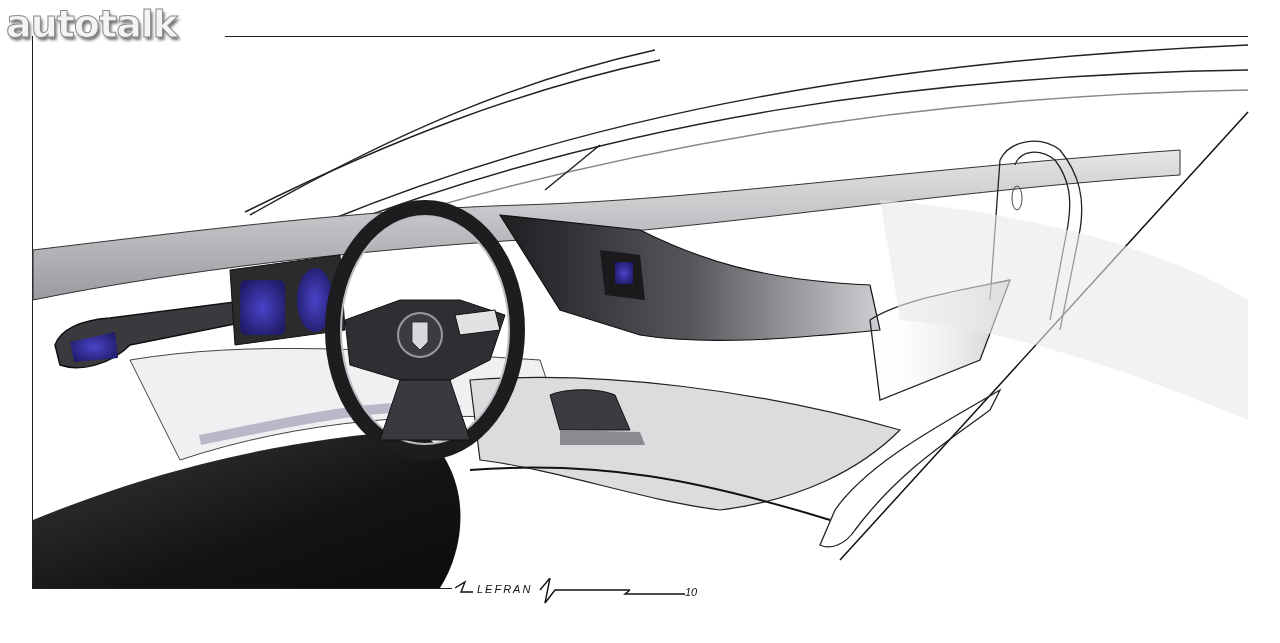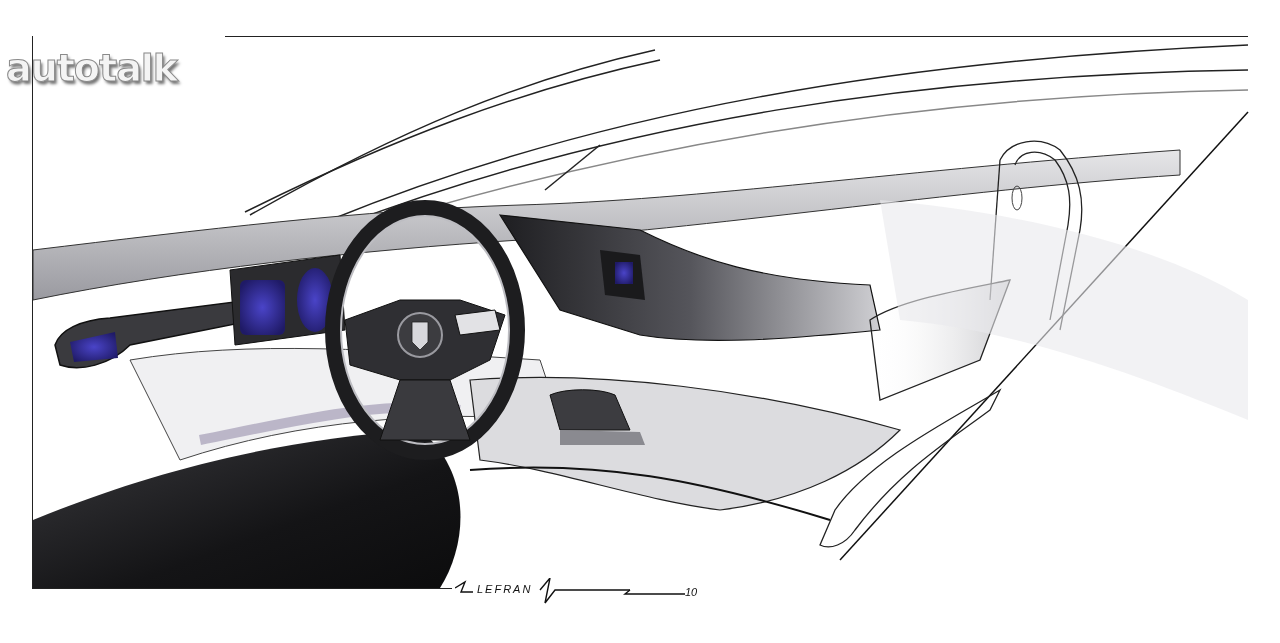--- a/index.html
+++ b/index.html
@@ -1,18 +1,18 @@
 <!DOCTYPE html>
 <html><head>
 <meta charset="utf-8">
 <style>
   html,body{margin:0;padding:0;background:#ffffff;}
   body{width:1280px;height:643px;position:relative;overflow:hidden;font-family:"Liberation Sans",sans-serif;}
   .logo{position:absolute;left:6px;top:4px;font-family:"DejaVu Sans",sans-serif;font-weight:bold;font-size:38px;letter-spacing:-1px;color:#f4f4f4;
-        -webkit-text-stroke:1px #8a8a8a;text-shadow:2px 3px 3px rgba(0,0,0,0.55);line-height:40px;margin-top:44px;}
+        -webkit-text-stroke:1px #8a8a8a;text-shadow:2px 3px 3px rgba(0,0,0,0.55);line-height:40px;}
   .frame-line-top{position:absolute;left:225px;top:36px;width:1023px;height:1px;background:#222;}
   .frame-line-left{position:absolute;left:32px;top:36px;width:1px;height:552px;background:#222;}
   .frame-line-bottom{position:absolute;left:32px;top:588px;width:420px;height:1px;background:#222;}
   .sketch{position:absolute;left:0;top:0;}
   .signature{position:absolute;left:455px;top:578px;}
 </style>
 </head>
 <body>
 
 <div class="logo">autotalk</div>

